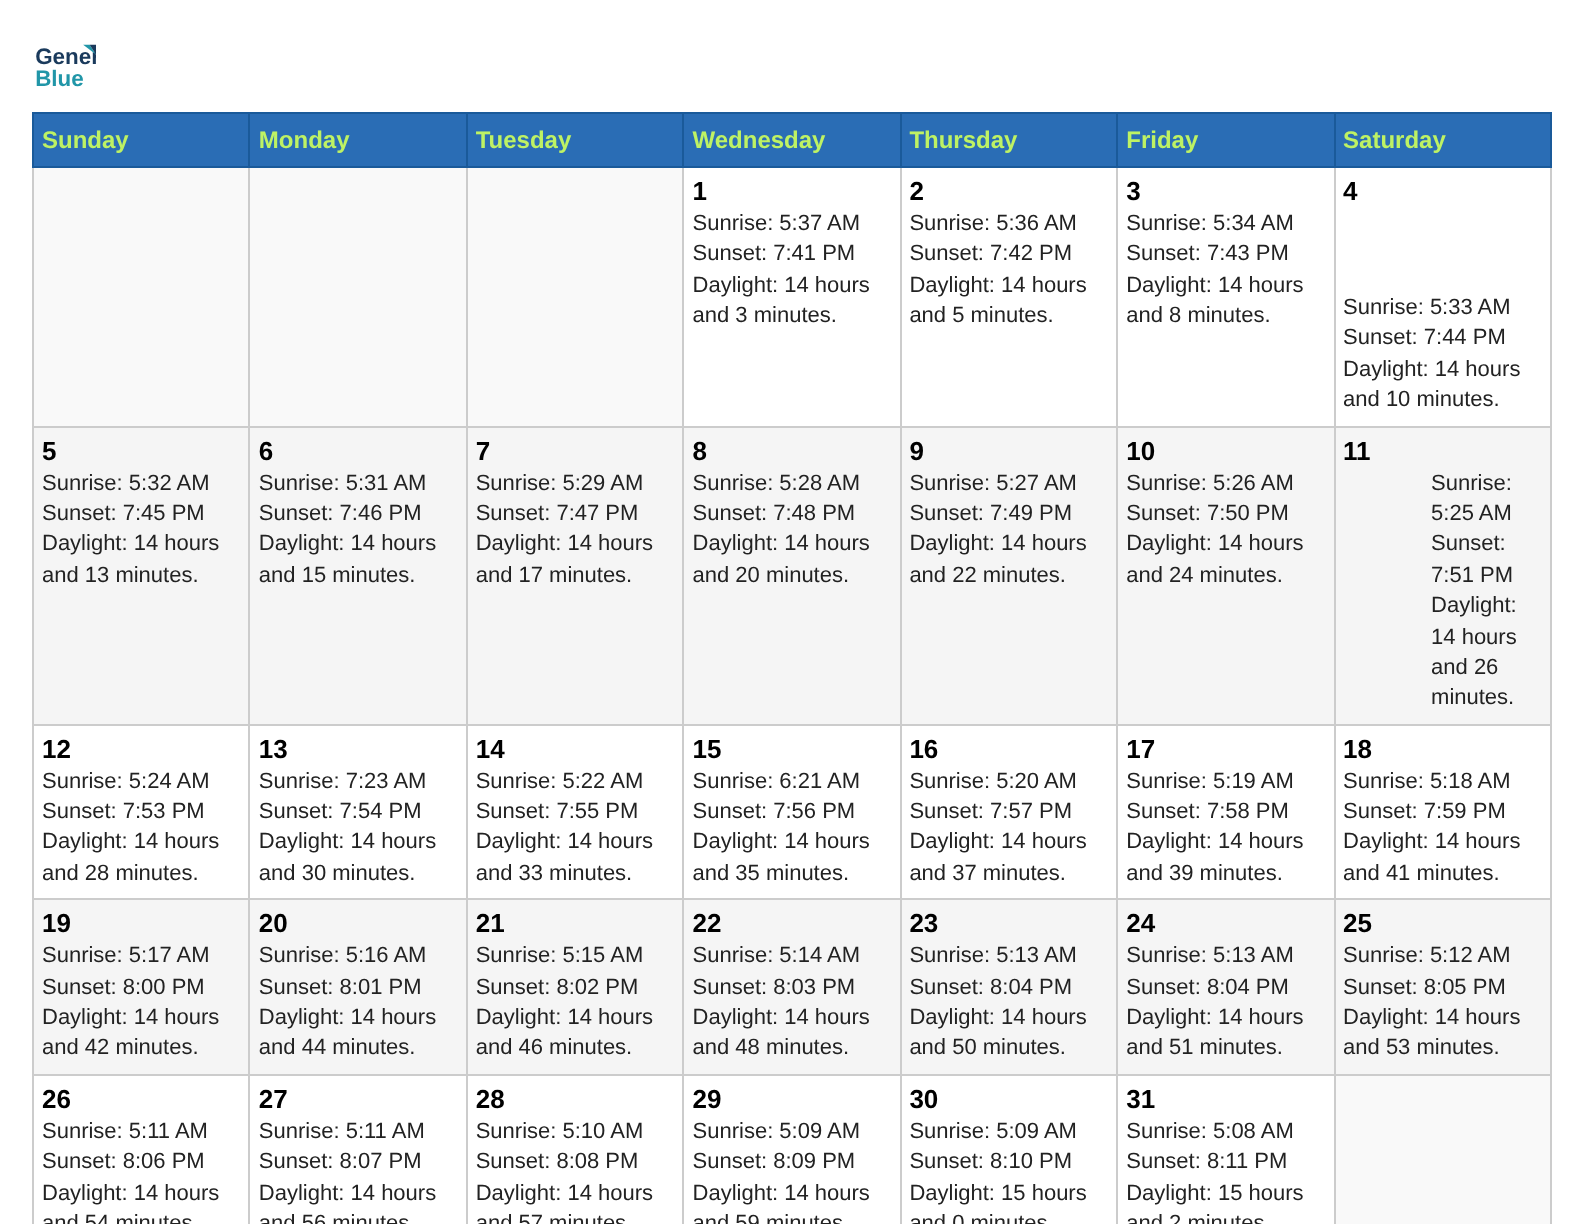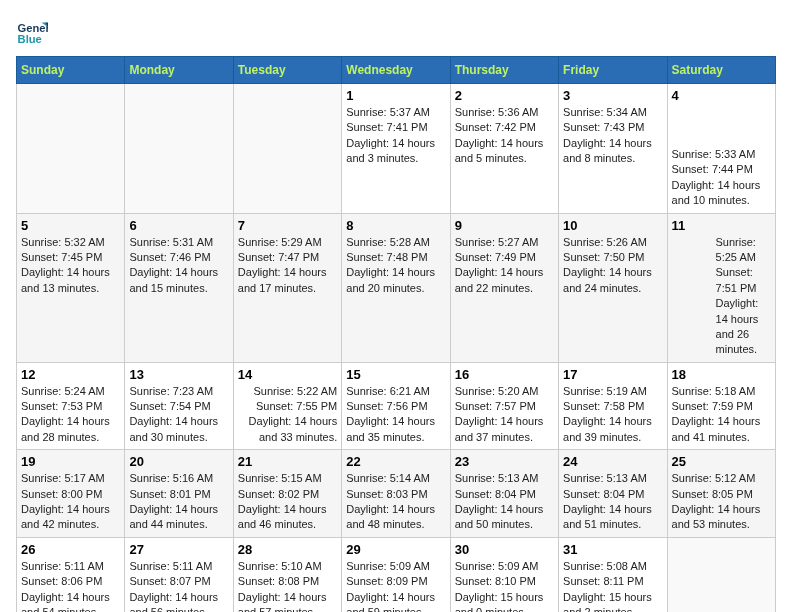--- a/index.html
+++ b/index.html
@@ -201,21 +201,21 @@
         </td>
         <td>
           <div class="day-num">13</div>
           <div class="day-info" style="white-space: pre-line;">Sunrise: 7:23 AM
 Sunset: 7:54 PM
 Daylight: 14 hours
 and 30 minutes.</div>
         </td>
         <td>
           <div class="day-num">14</div>
-          <div class="day-info" style="white-space: pre-line; text-align: right;">Sunrise: 5:22 AM
+          <div class="day-info" style="white-space: pre-line;">Sunrise: 5:22 AM
 Sunset: 7:55 PM
 Daylight: 14 hours
 and 33 minutes.</div>
         </td>
         <td>
           <div class="day-num">15</div>
           <div class="day-info" style="white-space: pre-line;">Sunrise: 6:21 AM
 Sunset: 7:56 PM
 Daylight: 14 hours
 and 35 minutes.</div>

